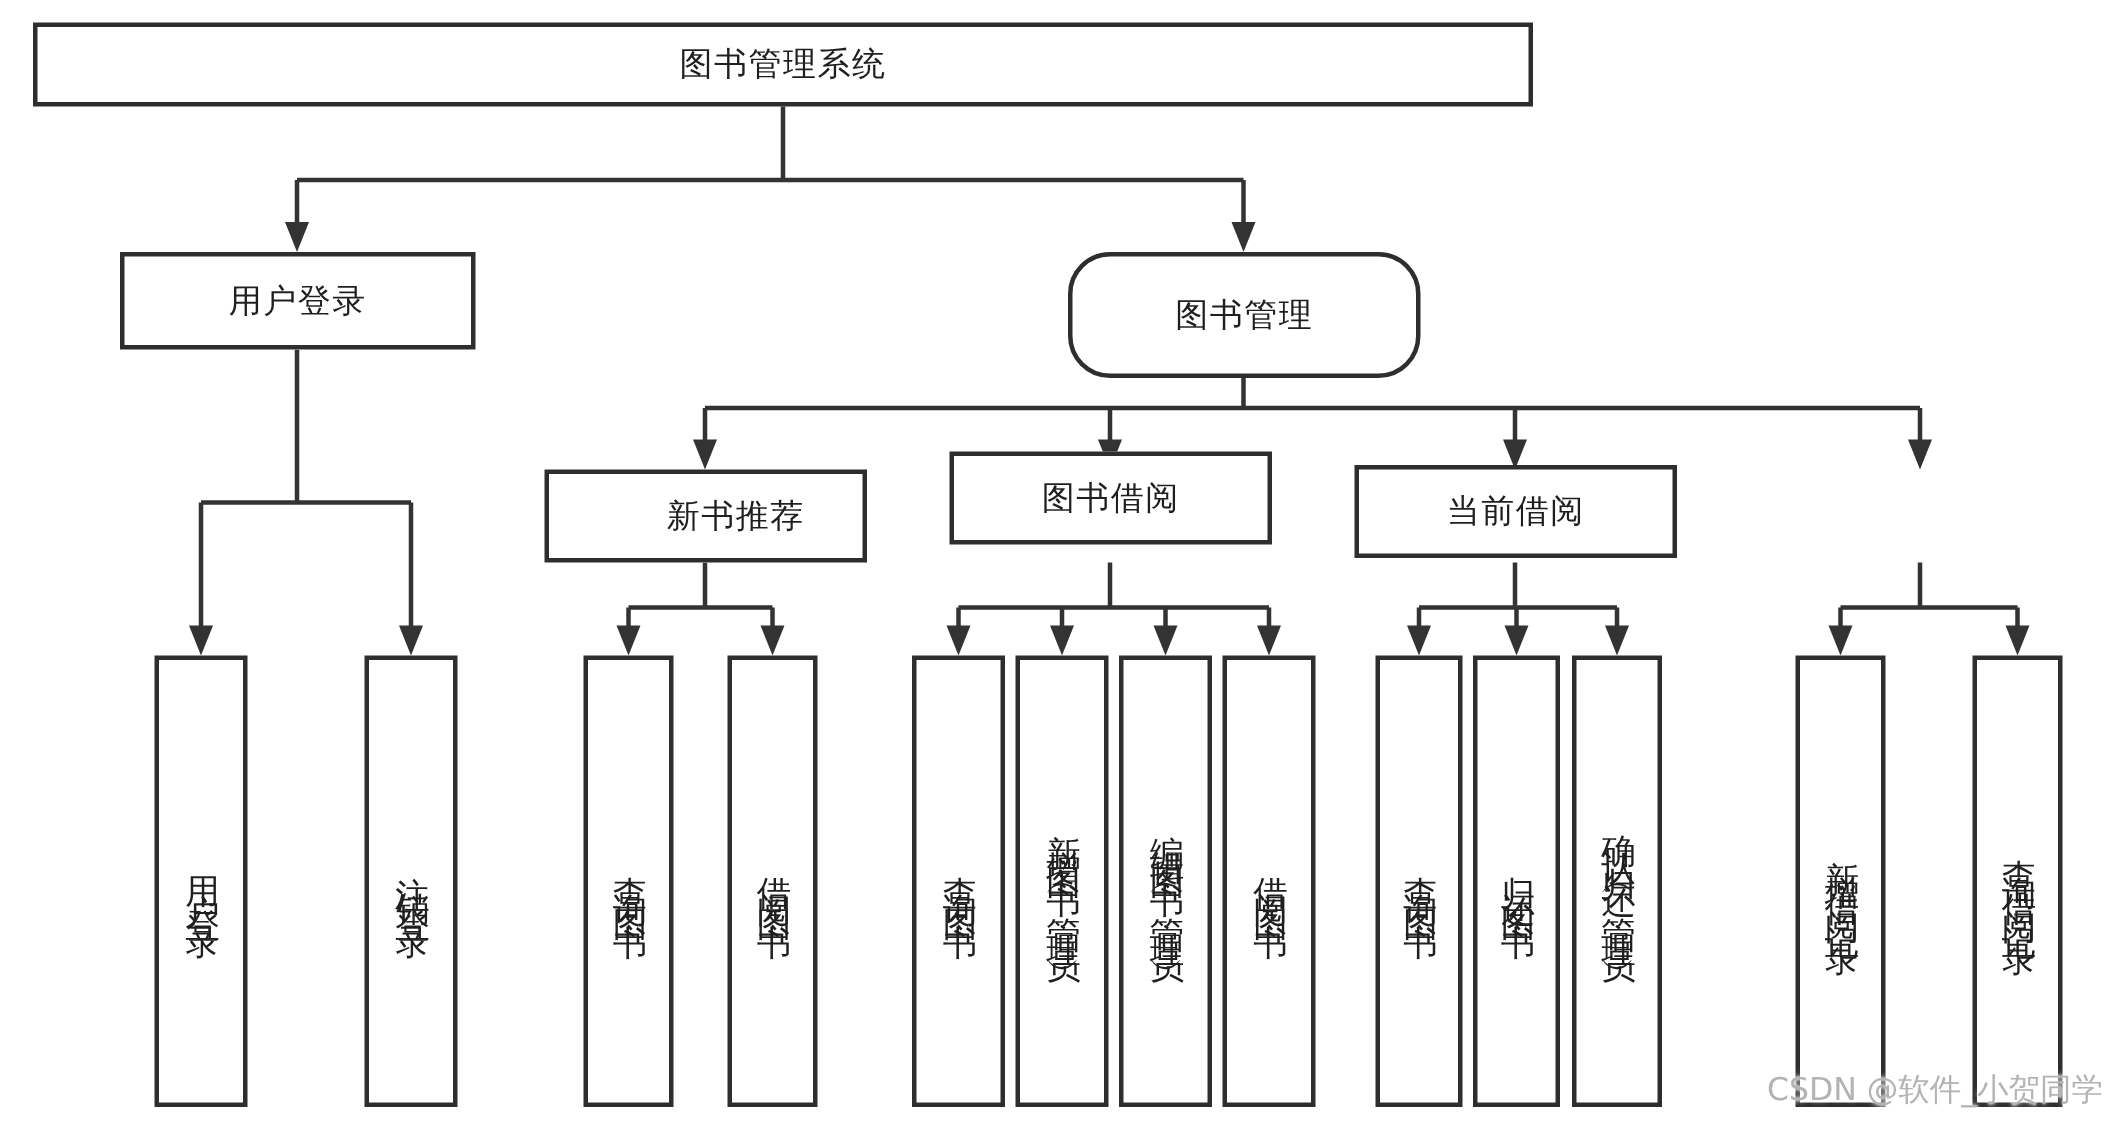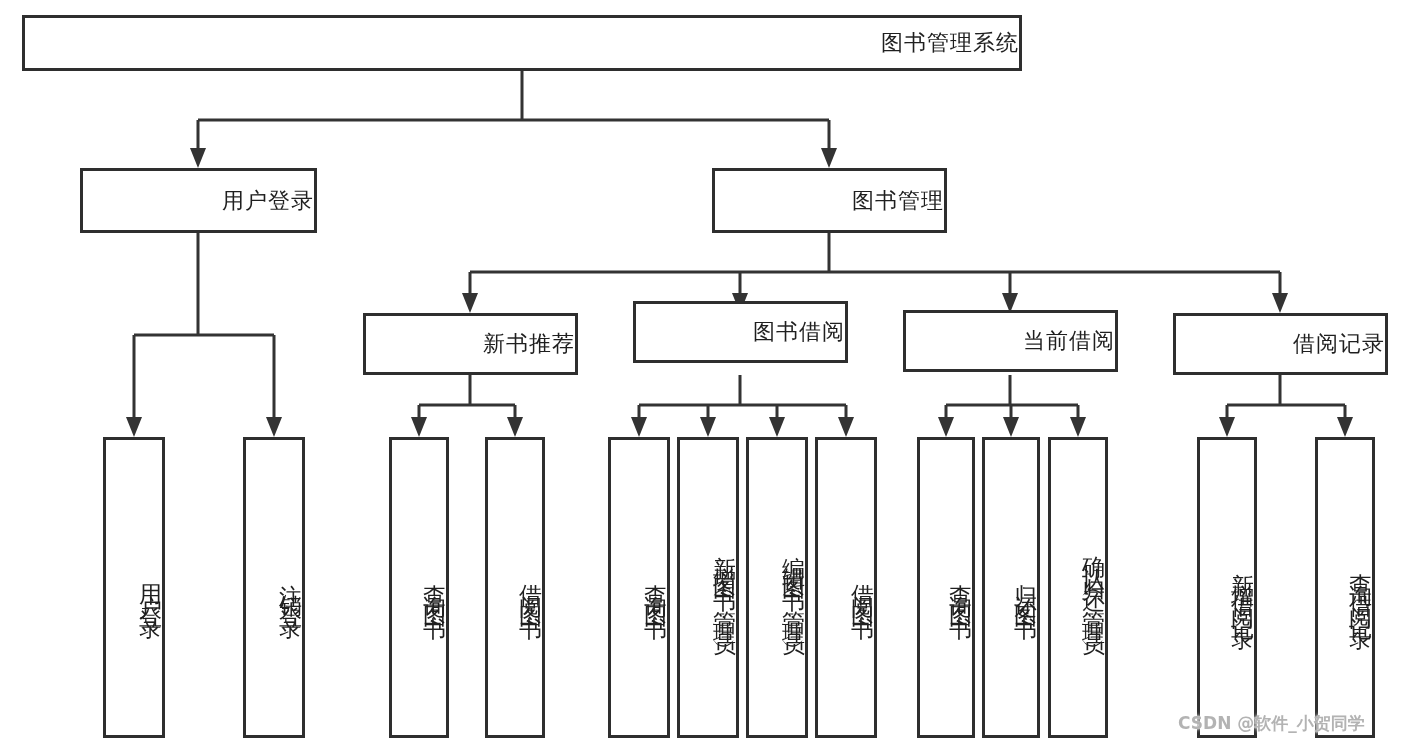--- a/index.html
+++ b/index.html
@@ -16,52 +16,51 @@
     left: 0; top: 0;
     width: 1405px; height: 747px;
   }
   .node {
     position: absolute;
     box-sizing: border-box;
     border: 3px solid #2e2e2e;
     background: #ffffff;
     display: flex;
     align-items: center;
-    justify-content: flex-end;
+    justify-content: center;
   }
   .hlabel {
     font-size: 22px;
     color: #1f1f1f;
     letter-spacing: 1px;
     white-space: nowrap;
   }
   .vlabel {
     writing-mode: vertical-rl;
     text-orientation: mixed;
     font-size: 23px;
     letter-spacing: 11px;
     line-height: 1;
     color: #1f1f1f;
   }
   .watermark {
     position: absolute;
     left: 1178px;
     top: 712px;
-    font-size: 17px;
+    font-size: 21px;
     color: #b3b3b3;
     white-space: nowrap;
     z-index: 5;
     text-shadow: 0 0 2px #ffffff, 0 0 4px #ffffff;
-    font-weight: bold;
   }
 
   
   .n-root { left: 22px;  top: 15px;  width: 1000px; height: 56px; }
   .n-l2a  { left: 80px;  top: 168px; width: 237px;  height: 65px; }
-  .n-l2b  { left: 712px; top: 168px; width: 235px;  height: 65px; }
+  .n-l2b  { left: 712px; top: 168px; width: 235px;  height: 84px; border-radius: 28px; }
   .n-l3a  { left: 363px; top: 313px; width: 215px;  height: 62px; padding-left: 40px; }
   .n-l3b  { left: 633px; top: 301px; width: 215px;  height: 62px; }
   .n-l3c  { left: 903px; top: 310px; width: 215px;  height: 62px; }
   .n-l3d  { left: 1173px;top: 313px; width: 215px;  height: 62px; }
   .leaf   { top: 437px;  height: 301px; }
   .n-a1 { left: 103px;  width: 62px; }
   .n-a2 { left: 243px;  width: 62px; }
   .n-b1 { left: 389px;  width: 60px; }
   .n-b2 { left: 485px;  width: 60px; }
   .n-c1 { left: 608px;  width: 62px; }
@@ -142,23 +141,20 @@
 
   <div class="node n-l3a">
     <span class="hlabel">新书推荐</span>
   </div>
   <div class="node n-l3b">
     <span class="hlabel">图书借阅</span>
   </div>
   <div class="node n-l3c">
     <span class="hlabel">当前借阅</span>
   </div>
-  <div class="node n-l3d">
-    <span class="hlabel">借阅记录</span>
-  </div>
 
   <div class="node leaf n-a1">
     <span class="vlabel">用户登录</span>
   </div>
   <div class="node leaf n-a2">
     <span class="vlabel">注销登录</span>
   </div>
 
   <div class="node leaf n-b1">
     <span class="vlabel">查询图书</span>

